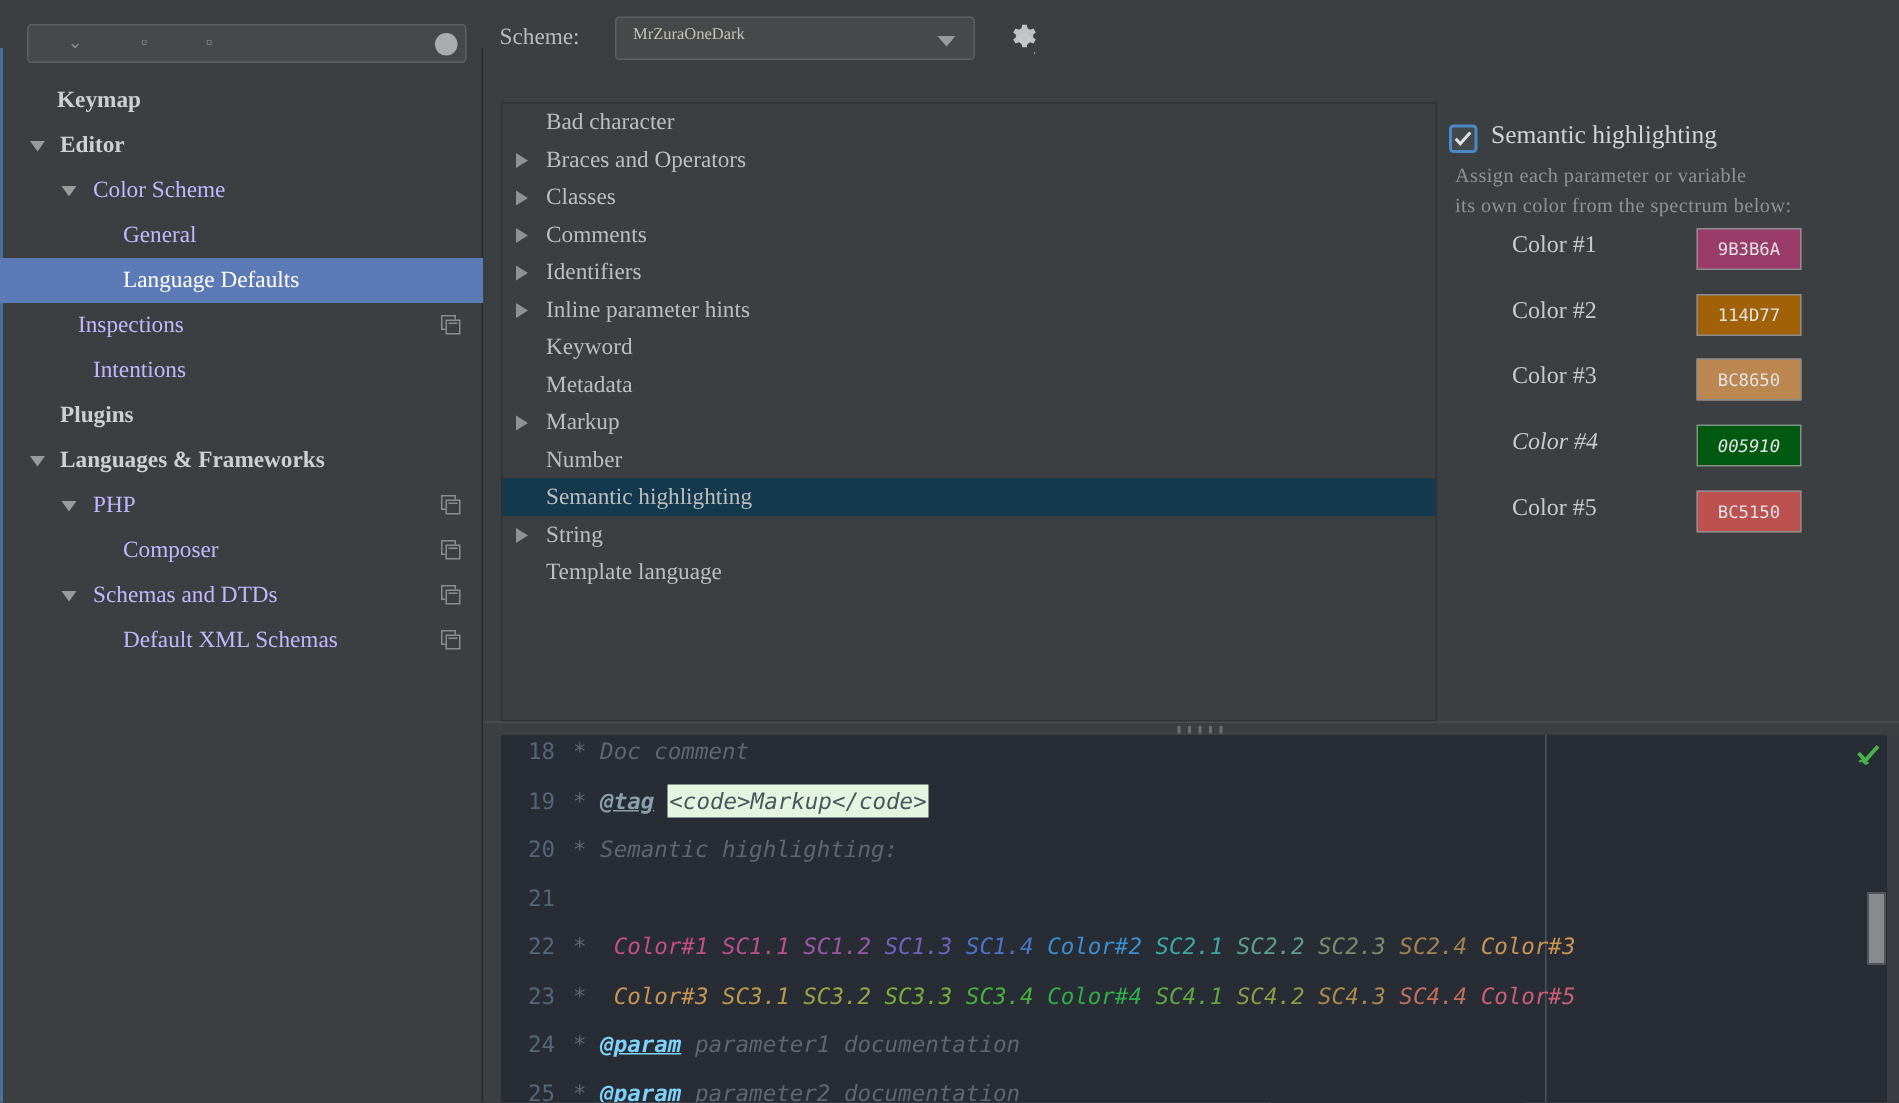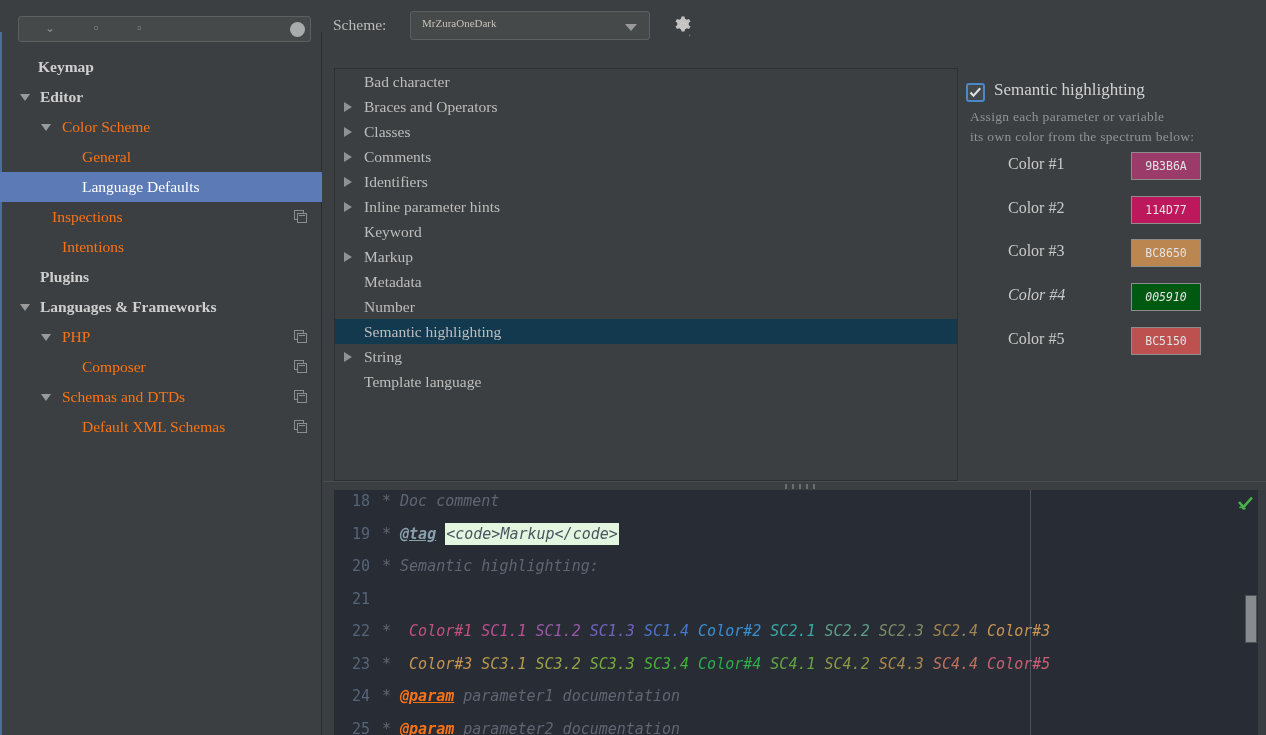--- a/index.html
+++ b/index.html
@@ -30,21 +30,21 @@
   #search-knob {
     position: absolute; right: 5px; top: 5px; width: 15px; height: 15px;
     border-radius: 50%; background: #a9acad;
   }
   #search-glyphs {
     position: absolute; left: 26px; top: 4px;
     color: #8b8f91; font-size: 12px; letter-spacing: 18px;
   }
   .tree-row {
     position: relative; height: 30px; display: flex; align-items: center;
-    color: #f97316; font-size: 15.5px; white-space: nowrap;
+    color: #c4b5fd; font-size: 15.5px; white-space: nowrap;
   }
   .tree-row.bold { font-weight: bold; color: #cfcfcf; }
   .tree-row.selected { background: #5c7ab5; color: #ffffff; }
   .tree-arrow {
     position: absolute; width: 0; height: 0;
     border-left: 6px solid #9a9a9a;
     border-top: 4.5px solid transparent;
     border-bottom: 4.5px solid transparent;
   }
   .tree-arrow.open {
@@ -162,21 +162,21 @@
     white-space: pre; font-size: 15px; font-style: italic;
   }
   .ln {
     position: absolute; left: 10px; width: 26px; text-align: right;
     color: #5a6craziness; 
   }
   .ln { color: #56657a; font-style: normal; }
   .code-body { position: absolute; left: 48px; top: 0; }
   .cm { color: #5f6672; }
   .tagname { color: #8aa0ad; font-weight: bold; text-decoration: underline; }
-  .paramname { color: #f97316; font-weight: bold; text-decoration: underline; margin-top: 23px; }
+  .paramname { color: #7dd3fc; font-weight: bold; text-decoration: underline; margin-top: 23px; }
   .pval { color: #5f6672; }
   .markup-hl { background: #e3f7e0; color: #4a5560; padding: 2px 1px; }
   #margin-line {
     position: absolute; left: 696px; top: 0; width: 1px; height: 245px;
     background: #4a5160;
   }
   #check-ok { position: absolute; right: 12px; top: 6px; width: 17px; height: 17px; }
   #edit-scrollbar {
     position: absolute; right: 9px; top: 105px; width: 12px; height: 48px;
     background: #888b8d; border: 1px solid #4d5157;
@@ -310,25 +310,25 @@
             <span class="cat-label">Identifiers</span>
           </div>
           <div class="cat-row">
             <span class="cat-arrow"></span>
             <span class="cat-label">Inline parameter hints</span>
           </div>
           <div class="cat-row">
             <span class="cat-label">Keyword</span>
           </div>
           <div class="cat-row">
+            <span class="cat-label">Metadata</span>
+          </div>
+          <div class="cat-row">
             <span class="cat-arrow"></span>
             <span class="cat-label">Markup</span>
-          </div>
-          <div class="cat-row">
-            <span class="cat-label">Metadata</span>
           </div>
           <div class="cat-row">
             <span class="cat-label">Number</span>
           </div>
           <div class="cat-row selected">
             <span class="cat-label">Semantic highlighting</span>
           </div>
           <div class="cat-row">
             <span class="cat-arrow"></span>
             <span class="cat-label">String</span>
@@ -352,21 +352,21 @@
         <div class="desc-line">Assign each parameter or variable</div>
         <div class="desc-line">its own color from the spectrum below:</div>
       </div>
       <div id="color-rows">
           <div class="color-row" style="top: 72px;">
             <span class="color-name">Color #1</span>
             <span class="swatch" style="background: rgb(155, 59, 106);">9B3B6A</span>
           </div>
           <div class="color-row" style="top: 115.7px;">
             <span class="color-name">Color #2</span>
-            <span class="swatch" style="background: #be185d;">114D77</span>
+            <span class="swatch" style="background: #a16207;">114D77</span>
           </div>
           <div class="color-row" style="top: 159.4px;">
             <span class="color-name">Color #3</span>
             <span class="swatch" style="background: rgb(188, 134, 80);">BC8650</span>
           </div>
           <div class="color-row" style="top: 203.1px; font-style: italic;">
             <span class="color-name">Color #4</span>
             <span class="swatch" style="background: rgb(0, 89, 16);">005910</span>
           </div>
           <div class="color-row" style="top: 246.8px;">

